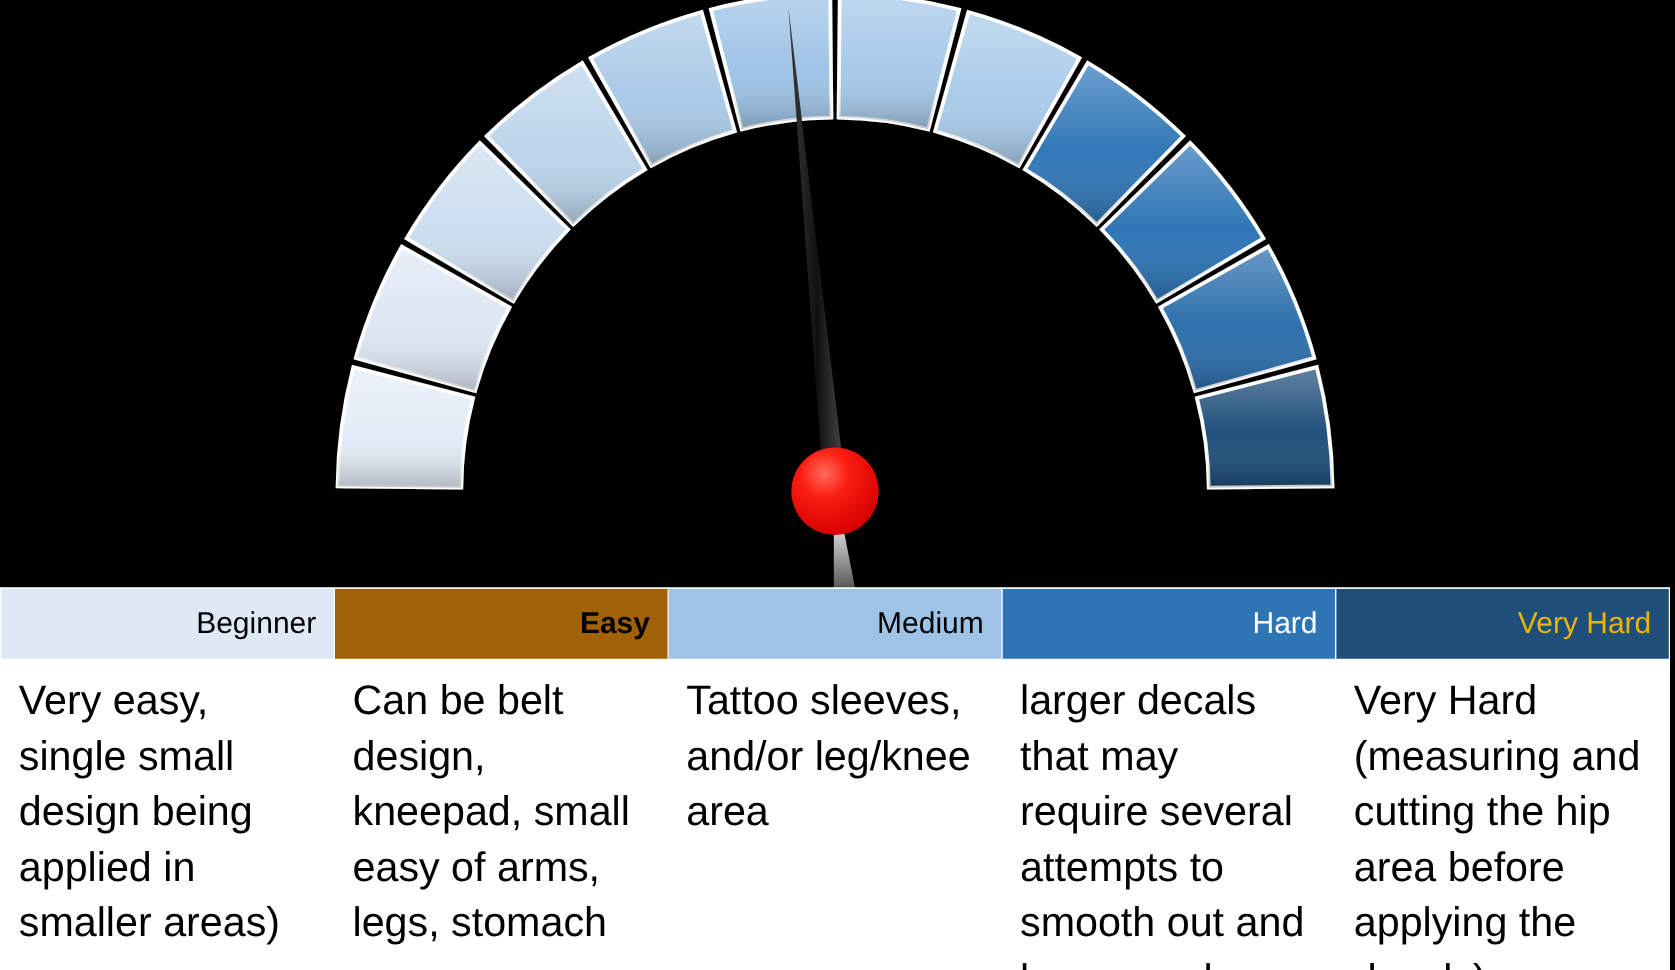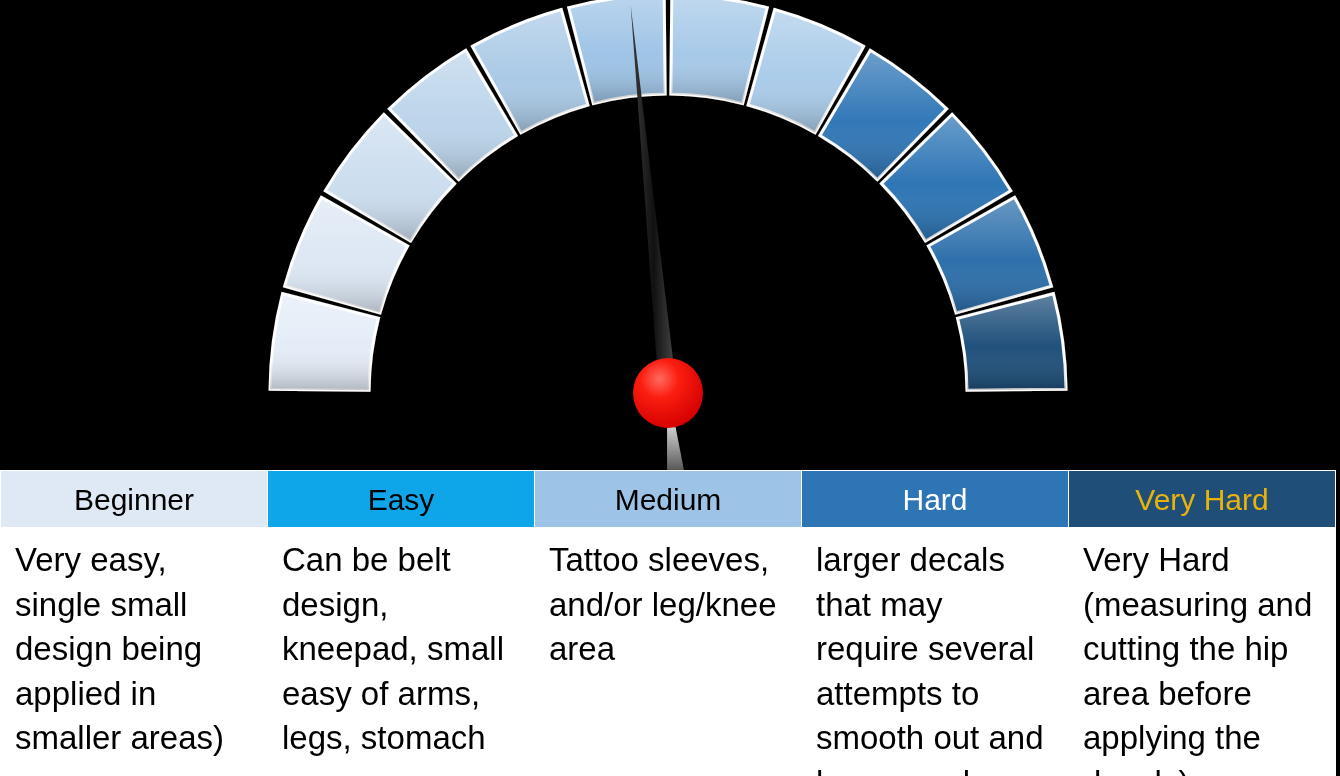--- a/index.html
+++ b/index.html
@@ -31,24 +31,24 @@
     width:1335px;
     border-collapse:collapse;
     table-layout:fixed;
     background:#fff;
     box-shadow:3px 3px 5px rgba(0,0,0,.45);
   }
   #legend-table col { width:267px; }
   #legend-table th {
     height:57px;
     padding:6px 14px;
-    text-align:center;
+    text-align:right;
     vertical-align:middle;
     font-weight:normal;
-    font-size:30px;
+    font-size:24px;
     line-height:1.1;
     border:1px solid #fff;
     white-space:nowrap;
   }
   #legend-table td {
     vertical-align:top;
     padding:10px 14px 16px 14px;
     font-size:33px;
     line-height:1.35;
     color:#000;
@@ -136,21 +136,21 @@
     <colgroup>
       <col>
         <col>
         <col>
         <col>
         <col>
     </colgroup>
     <thead>
       <tr>
         <th class="hdr-0" style="background: rgb(222, 233, 245); color: rgb(0, 0, 0);">Beginner</th>
-        <th class="hdr-1" style="background: #0ea5e9; color: rgb(0, 0, 0);">Easy</th>
+        <th class="hdr-1" style="background: #a16207; color: rgb(0, 0, 0); font-weight: bold;">Easy</th>
         <th class="hdr-2" style="background: rgb(157, 195, 230); color: rgb(0, 0, 0);">Medium</th>
         <th class="hdr-3" style="background: rgb(46, 117, 182); color: rgb(255, 255, 255);">Hard</th>
         <th class="hdr-4" style="background: rgb(31, 78, 121); color: #eab308;">Very Hard</th>
       </tr>
     </thead>
     <tbody>
       <tr>
         <td>Very easy, single small design being applied in smaller areas)</td>
         <td>Can be belt design, kneepad, small easy of arms, legs, stomach</td>
         <td>Tattoo sleeves, and/or leg/knee area</td>

